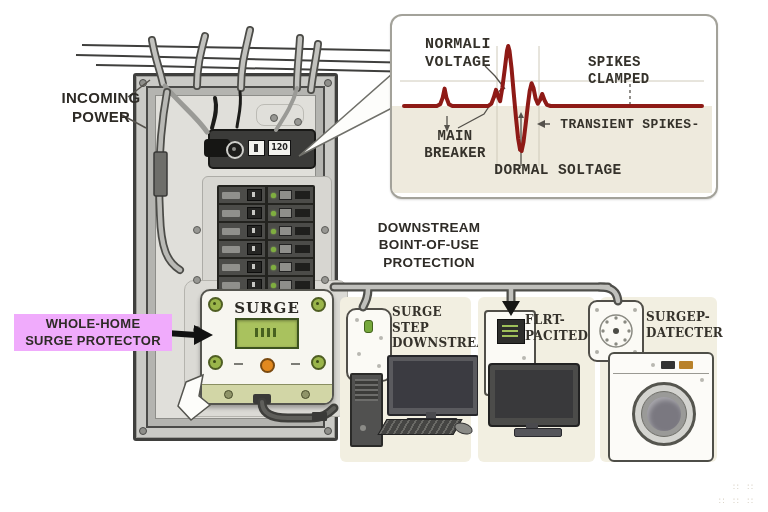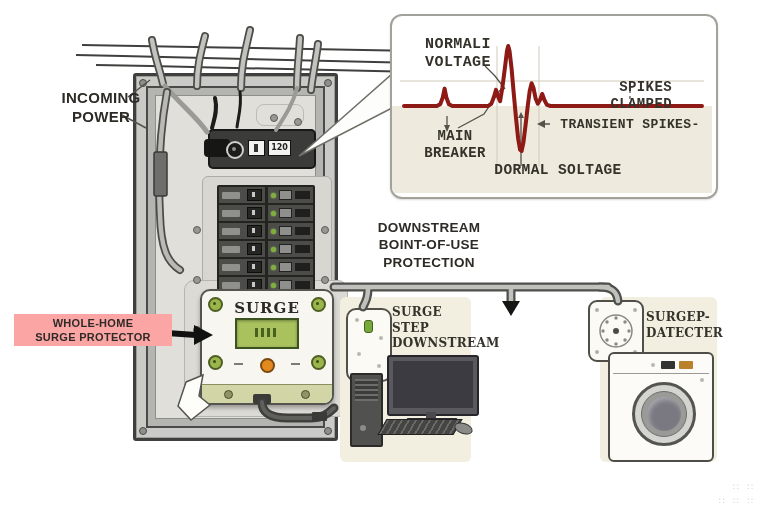--- a/index.html
+++ b/index.html
@@ -291,20 +291,34 @@
     <div class="tower" style="left:10px;top:76px;width:29px;height:70px;"></div>
     <div class="monitor" style="left:47px;top:58px;width:88px;height:57px;">
       <div class="scr"></div>
     </div>
     <div class="mon-neck" style="left:86px;top:115px;width:10px;height:7px;"></div>
     <div class="mon-base" style="left:66px;top:121px;width:50px;height:6px;"></div>
     <div class="keyboard" style="left:42px;top:122px;width:74px;height:14px;"></div>
     <div class="mouse" style="left:114px;top:126px;"></div>
   </div>
 
+  <div class="app-box" style="left:478px;width:117px;">
+    <div class="dev" style="left:6px;top:13px;width:48px;height:82px;border-radius:4px;">
+      <div class="ups-screen"></div>
+      <span class="plug-dot" style="right:8px;top:44px;"></span>
+      <span class="plug-dot" style="right:8px;top:60px;"></span>
+    </div>
+    <div class="app-lbl" style="left:47px;top:16px;width:68px;text-align:left;">FLRT-
+PACITED</div>
+    <div class="tv" style="left:10px;top:66px;width:88px;height:60px;">
+      <div class="scr"></div>
+    </div>
+    <div class="mon-neck" style="left:48px;top:126px;width:12px;height:6px;"></div>
+    <div class="mon-base" style="left:36px;top:131px;width:46px;height:7px;"></div>
+  </div>
 
   <div class="app-box" style="left:600px;width:117px;">
     <div class="dev" style="left:-12px;top:3px;width:52px;height:58px;border-radius:9px;">
       <svg width="52" height="58" viewBox="0 0 52 58">
         <circle cx="26" cy="29" r="16" fill="none" stroke="#8a8a82" stroke-width="1.5"></circle>
         <circle cx="26" cy="29" r="3" fill="#4c4c46"></circle>
         <g fill="#8a8a82">
           <circle cx="26" cy="16" r="1.7"></circle>
             <circle cx="35" cy="20" r="1.7"></circle>
             <circle cx="39" cy="29" r="1.7"></circle>
@@ -431,31 +445,31 @@
       </g>
       <g fill="#55524c">
         <polygon points="52,109 58,109 55,116"></polygon>
         <polygon points="126,102 132,102 129,96"></polygon>
         <polygon points="153,104 153,112 145,108"></polygon>
       </g>
       <path d="M12.0,90.0 L44.8,90.0 L48.2,88.2 L50.7,81.6 L52.6,72.6 L54.4,81.6 L56.9,88.2 L60.4,90.0 L96.2,90.0 L99.4,87.6 L101.9,81.0 L104.0,73.8 L106.2,81.0 L108.1,85.2 L110.3,72.0 L112.8,52.8 L115.0,34.8 L116.2,30.0 L117.5,34.8 L119.6,52.8 L121.8,78.0 L124.0,102.0 L126.2,123.0 L128.1,133.8 L129.6,135.0 L131.5,126.0 L133.7,108.0 L135.9,88.8 L137.7,75.0 L139.6,67.2 L141.5,72.0 L143.7,82.8 L145.8,87.6 L148.0,84.0 L150.2,78.0 L152.4,84.0 L154.9,88.8 L158.6,90.0 L310.0,90.0" fill="none" stroke="#8e1a16" stroke-width="4" stroke-linejoin="round" stroke-linecap="round"></path>
     </svg>
     <div class="chart-lbl" style="left:16px;top:20px;width:100px;font-size:15px;text-align:center;">NORMALI
 VOLTAGE</div>
-    <div class="chart-lbl" style="left:196px;top:38px;width:84px;font-size:14px;text-align:right;margin-top:25px;">SPIKES
+    <div class="chart-lbl" style="left:196px;top:38px;width:84px;font-size:14px;text-align:left;">SPIKES
 CLAMPED</div>
     <div class="chart-lbl" style="left:24px;top:112px;width:78px;font-size:14px;text-align:center;">MAIN
 BREAKER</div>
     <div class="chart-lbl" style="left:162px;top:101px;width:152px;font-size:13px;text-align:center;">TRANSIENT SPIKES-</div>
     <div class="chart-lbl" style="left:76px;top:146px;width:180px;font-size:14.5px;text-align:center;">DORMAL SOLTAGE</div>
   </div>
 
   <div class="lbl" style="left:55px;top:88px;width:92px;font-size:15px;">INCOMING
 POWER</div>
-  <div class="lbl" style="left:14px;top:314px;width:152px;font-size:11px;background:#fca5a5;padding:2px 3px;">WHOLE-HOME
+  <div class="lbl" style="left:14px;top:314px;width:152px;font-size:13px;background:#f0abfc;padding:2px 3px;">WHOLE-HOME
 SURGE PROTECTOR</div>
   <div class="lbl" style="left:362px;top:219px;width:134px;font-size:13.5px;">DOWNSTREAM
 BOINT-OF-USE
 PROTECTION</div>
 
   <div class="watermark" style="left:700px;top:480px;width:56px;">∷ ∷
 ∷ ∷ ∷</div>
 </div>
 
 </body></html>

